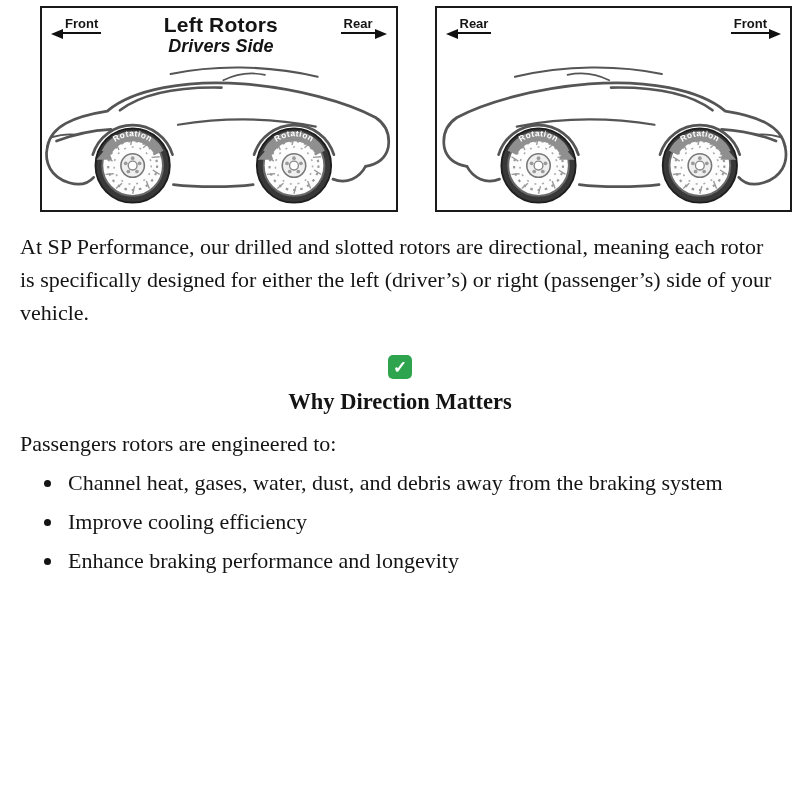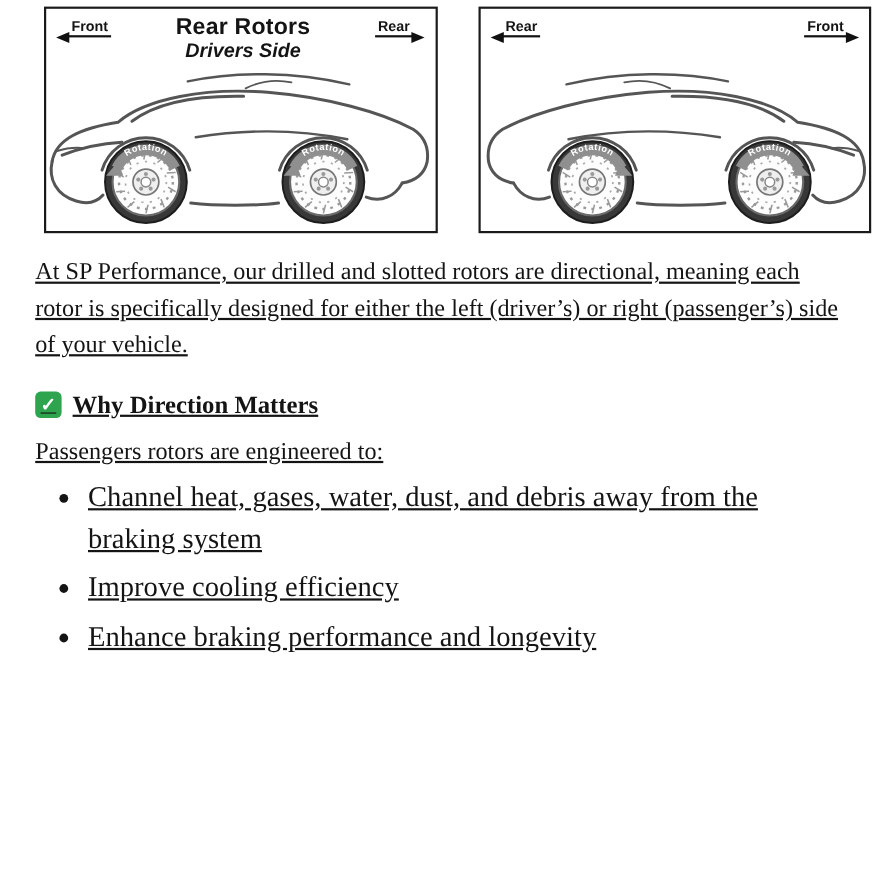--- a/index.html
+++ b/index.html
@@ -50,40 +50,41 @@
     border-bottom: 5.5px solid transparent;
   }
   .tri-left  { left: -11px;  border-right: 12px solid #111; }
   .tri-right { right: -11px; border-left: 12px solid #111; }
   .panel-titles { text-align: center; line-height: 1.08; }
   .panel-title   { font-size: 21px; font-weight: 800; letter-spacing: 0.2px; }
   .panel-subtitle{ font-size: 18px; font-weight: 700; font-style: italic; }
   .car-svg { display: block; width: 100%; height: 156px; }
 
   
-  .content { padding: 0 32px; text-decoration: underline; }
+  .content { padding: 0 20px; }
   .intro {
     font-size: 22px;
     line-height: 1.5;
     margin: 18px 0 6px 0;
   }
   .sec-heading {
     display: flex;
     align-items: center;
     gap: 10px;
     font-size: 22.5px;
     font-weight: 700;
     margin: 26px 0 8px 0;
+    flex-direction: column;
   }
   .sec-heading.regular { font-weight: 400; }
   .lead { font-size: 22px; margin: 16px 0 4px 0; }
   ul.bullets {
     margin: 10px 0 4px 0;
     padding-left: 44px;
-    font-size: 26px;
+    font-size: 22px;
     line-height: 1.45;
   }
   ul.bullets li { margin: 7px 0; padding-left: 4px; }
 
   .check-icon {
     flex: 0 0 auto;
     width: 24px; height: 24px;
     background: #2ea44f;
     border-radius: 5px;
     display: inline-flex;
@@ -172,21 +173,21 @@
 
 <div class="diagram">
 
   <div class="panel">
     <div class="panel-header">
       <div class="corner corner-left">
         <span class="tri tri-left"></span>
         <span class="corner-label">Front</span>
       </div>
       <div class="panel-titles">
-        <div class="panel-title">Rear Rotors</div>
+        <div class="panel-title">Left Rotors</div>
         <div class="panel-subtitle">Drivers Side</div>
       </div>
       <div class="corner corner-right">
         <span class="corner-label">Rear</span>
         <span class="tri tri-right"></span>
       </div>
     </div>
     <svg class="car-svg" viewBox="0 0 390 160">
       <use href="#wheel-wells"></use>
       <use href="#car-body"></use>

